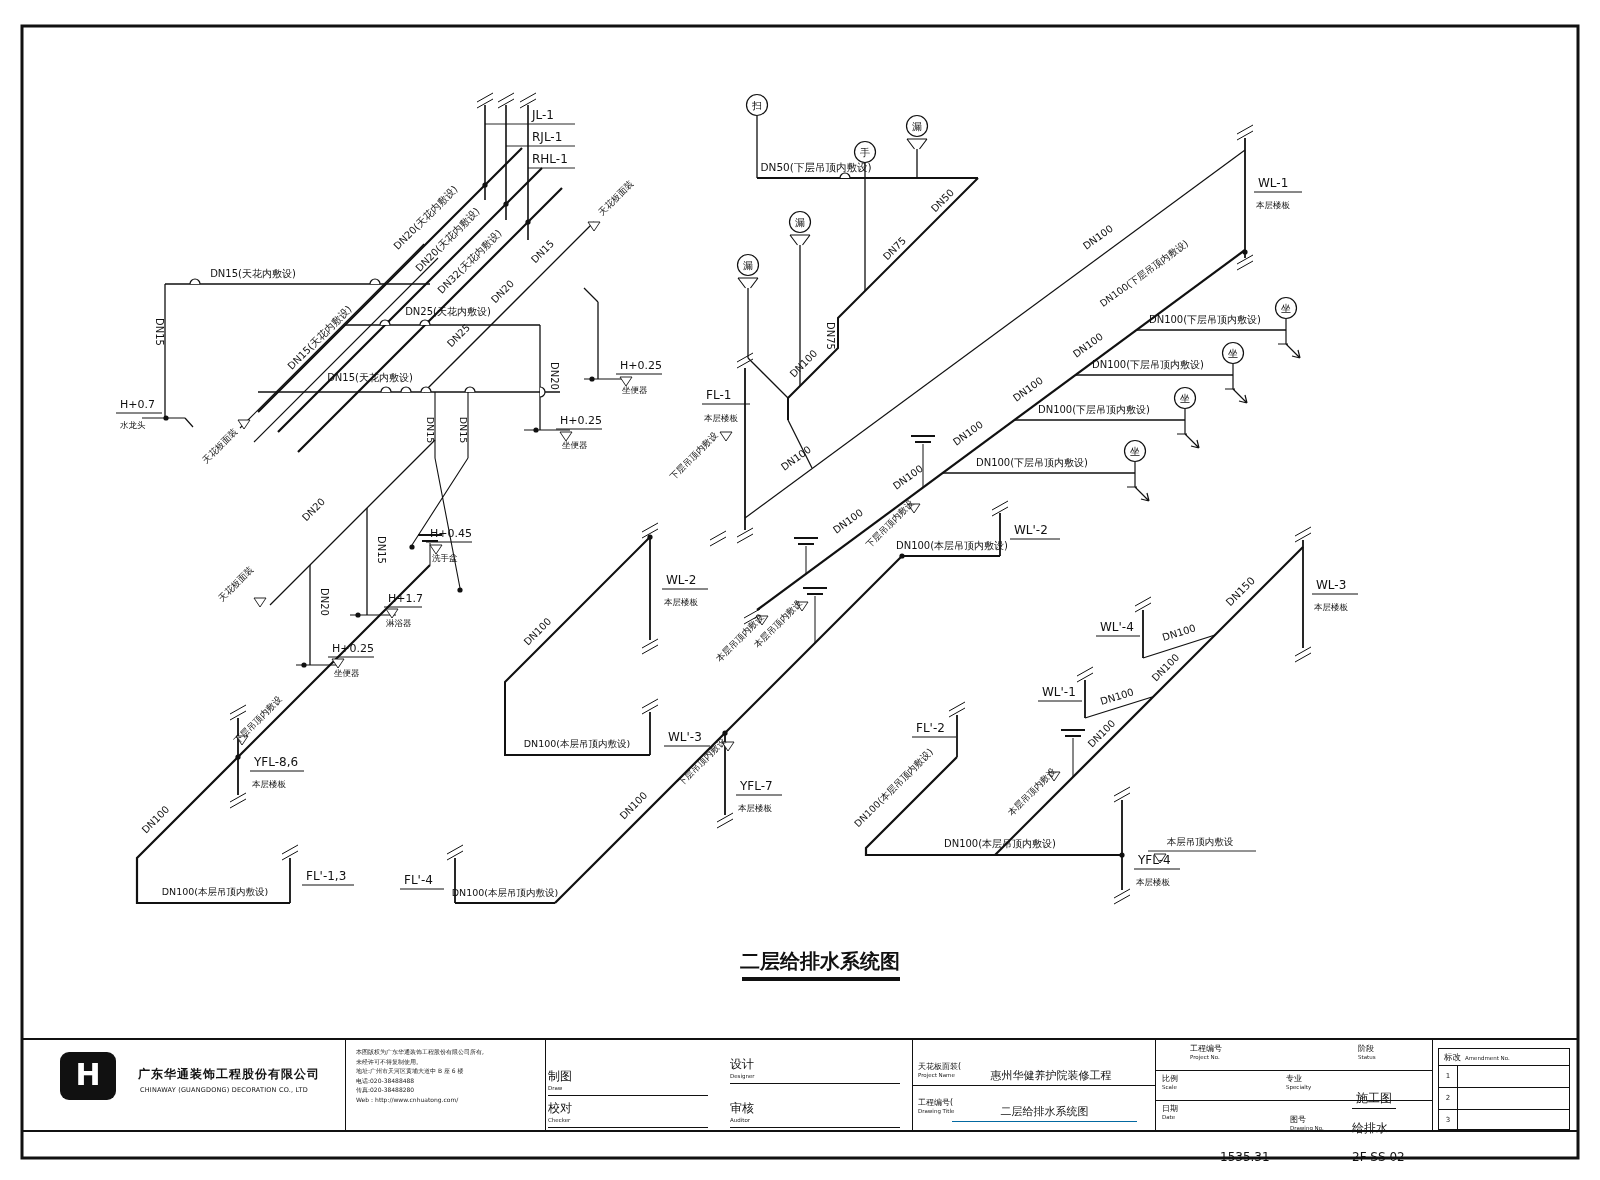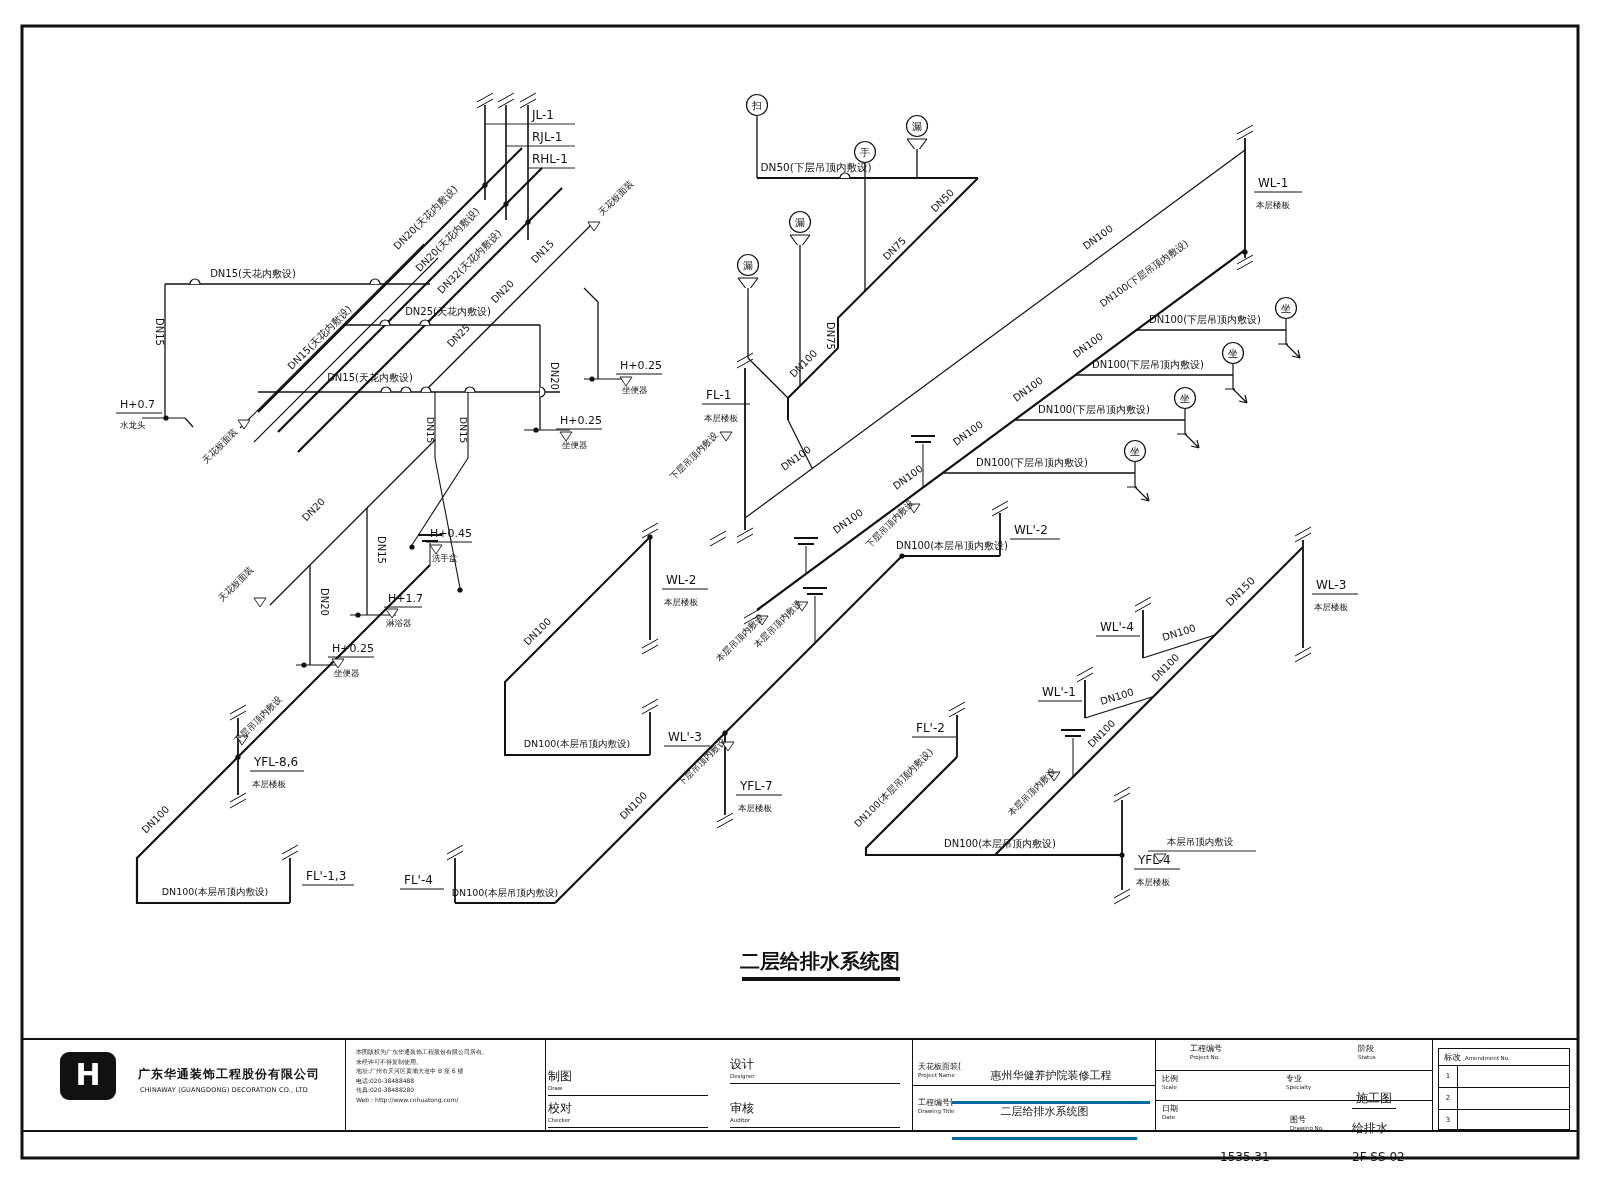--- a/index.html
+++ b/index.html
@@ -16,21 +16,21 @@
         border-radius:9px;color:#fff;font-weight:bold;font-size:30px;text-align:center;line-height:46px;}
   #co-cn{position:absolute;left:116px;top:26px;font-size:12px;font-weight:bold;letter-spacing:1px;}
   #co-en{position:absolute;left:118px;top:46px;font-size:6.5px;letter-spacing:.2px;}
   #notice{position:absolute;left:334px;top:7px;width:182px;font-size:6px;line-height:1.6;color:#222;}
   .sig{position:absolute;}
   .sig .cn{font-size:12px;}
   .sig .en{font-size:5.5px;color:#222;}
   .sig .ln{border-bottom:1px solid #111;height:4px;}
   .plabel{position:absolute;font-size:8px;line-height:1.2;}
   .plabel .en{font-size:5.5px;color:#222;}
-  .pvalue{position:absolute;font-size:11px;text-align:center;border-bottom:3px solid #0369a1;padding-bottom:18px;}
+  .pvalue{position:absolute;font-size:11px;text-align:center;border-bottom:1px solid #0369a1;padding-bottom:2px;}
   .mcell{position:absolute;font-size:8px;line-height:1.2;}
   .mcell .en{font-size:5.5px;color:#222;}
   .mval{position:absolute;font-size:12px;text-align:center;margin-top:38px;}
   .mval.ul{border-bottom:1px solid #111;padding:0 4px 1px 4px;}
   #rev{position:absolute;left:1416px;top:8px;width:130px;height:80px;border:1px solid #111;}
   #rev .hd{height:16px;border-bottom:1px solid #111;padding-left:5px;font-size:8.5px;line-height:16px;}
   #rev .hd .en{font-size:5.5px;color:#222;margin-left:4px;}
   #rev .rw{height:21px;border-bottom:1px solid #111;position:relative;}
   #rev .rw:last-child{border-bottom:none;}
   #rev .num{position:absolute;left:0;top:0;width:18px;height:100%;border-right:1px solid #111;

